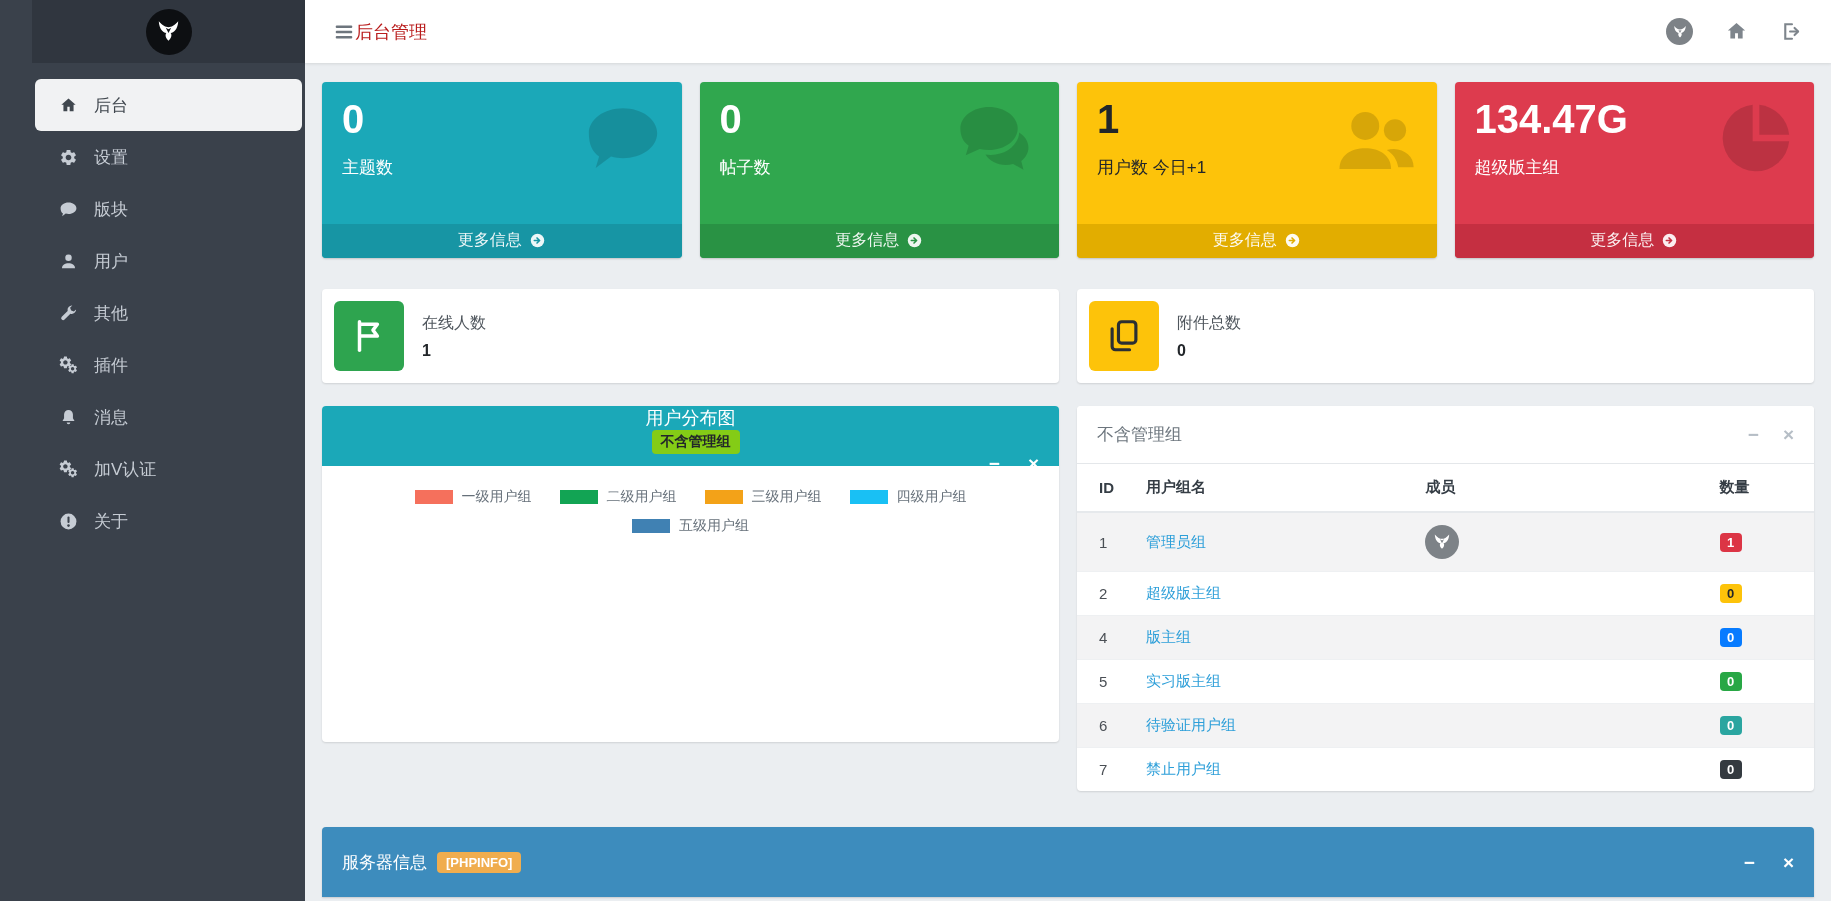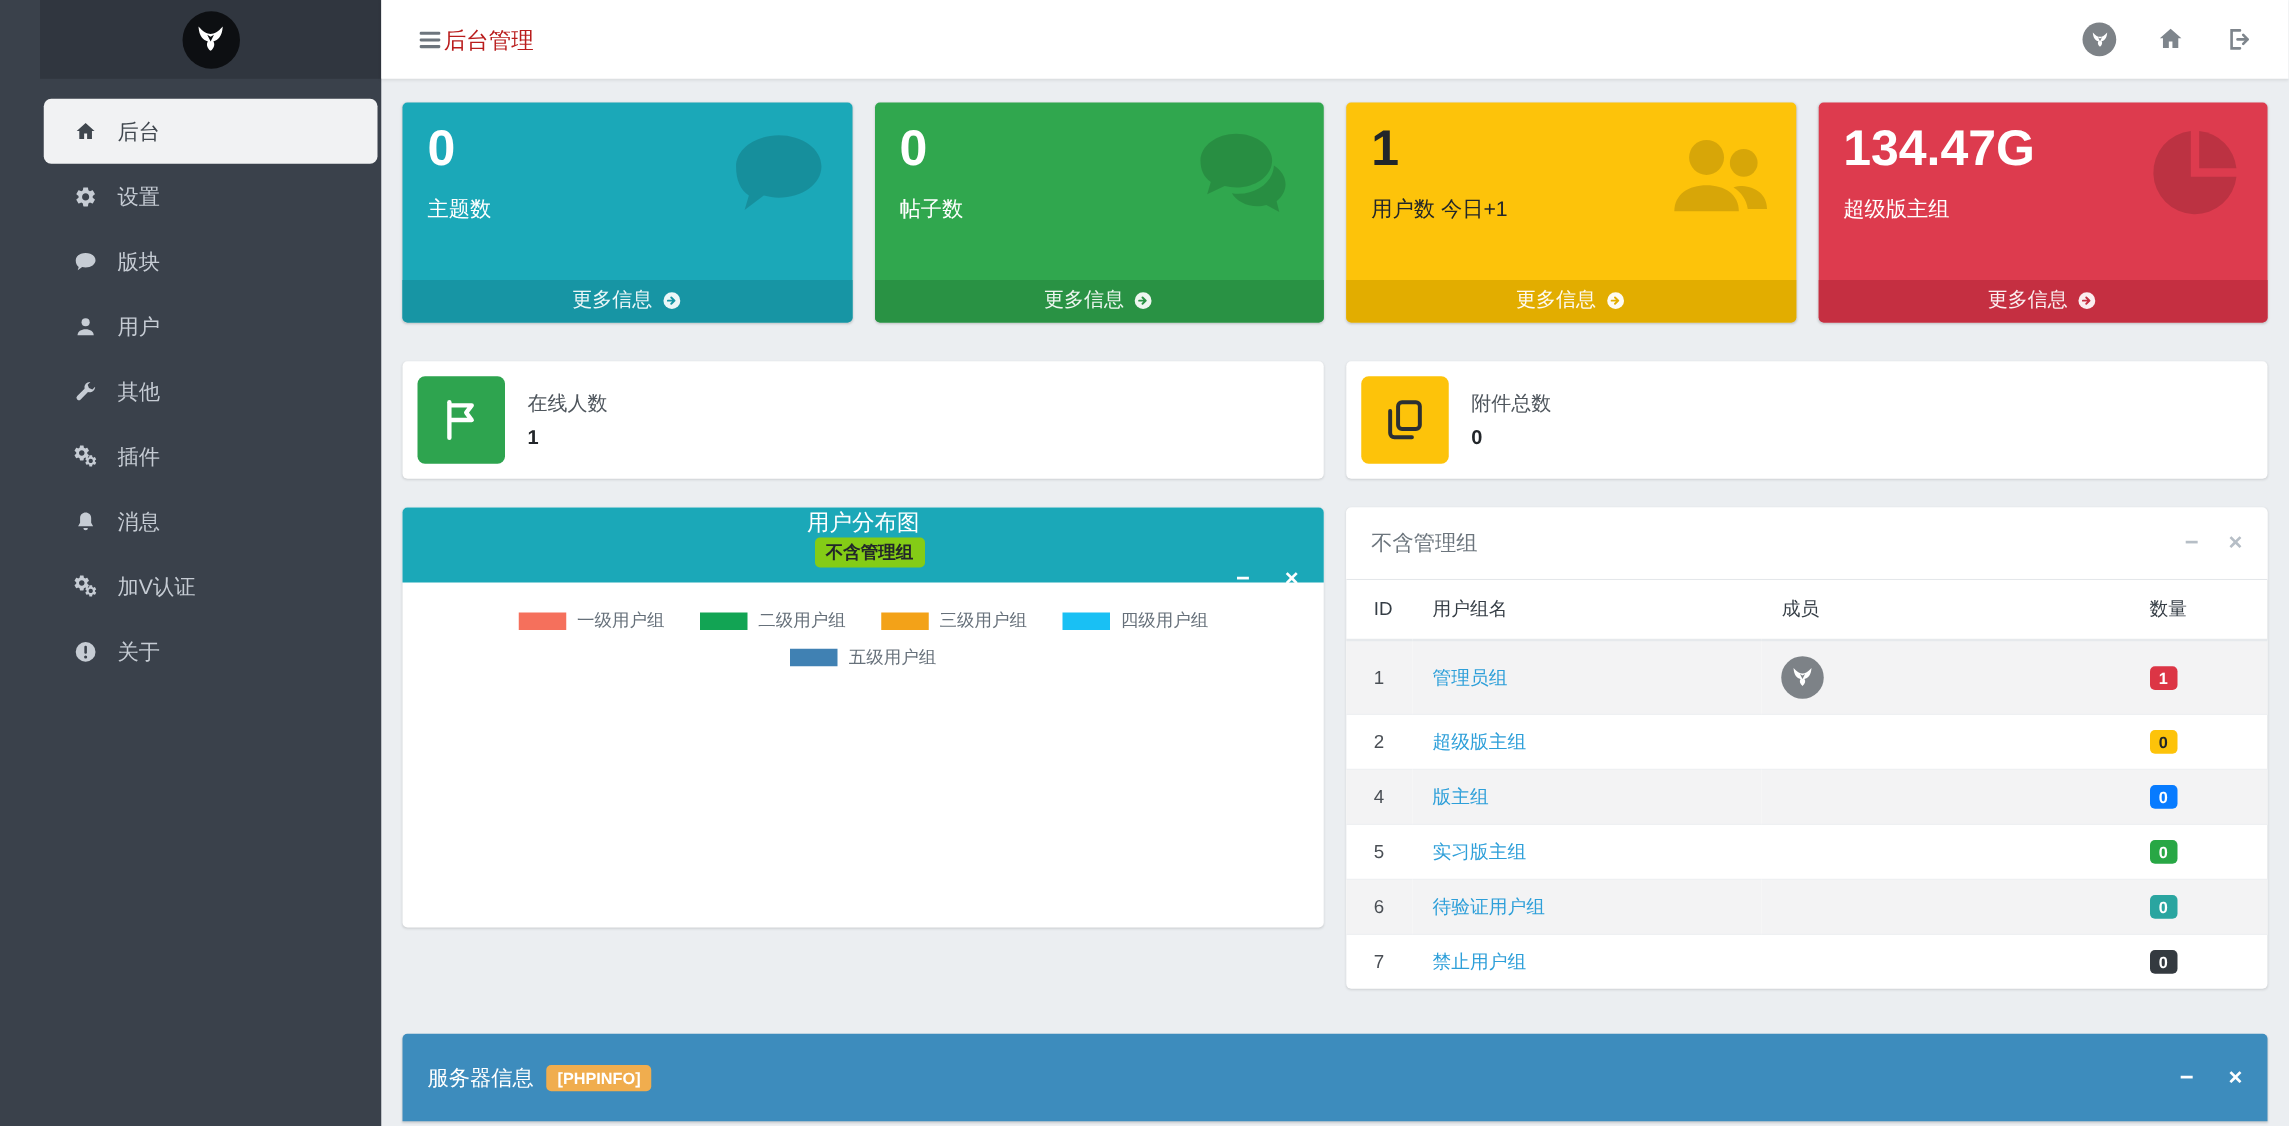--- a/index.html
+++ b/index.html
@@ -69,21 +69,21 @@
   .chart-header .hdr-badge { background:#84cc16; color:#22262a; }
   .chart-body { height:276px; padding-top:22px; }
   .legend-row { display:flex; justify-content:center; gap:28px; margin-bottom:11px; }
   .legend-item { display:flex; align-items:center; gap:9px; font-size:14px; color:#66707a; cursor:pointer; }
   .legend-swatch { width:38px; height:14px; }
 
   .quick-header { background:#fff; color:#6c757d; height:58px; border-bottom:1px solid #e4e7ea; }
   .quick-header .panel-title { font-size:17px; }
   .quick-header .panel-tools { color:#b6bec6; gap:24px; }
   .quick-table { width:100%; border-collapse:collapse; font-size:15px; }
-  .quick-table th { text-align:left; padding:14px 16px; color:#353d45; font-weight:400;
+  .quick-table th { text-align:left; padding:14px 16px; color:#353d45; font-weight:700;
                     border-bottom:2px solid #e6e9ec; }
   .quick-table td { padding:12px 16px; color:#4a4f55; border-top:1px solid #eef0f2; vertical-align:middle; }
   .quick-table th:first-child, .quick-table td:first-child { padding-left:22px; }
   .quick-table tr.striped { background:#f3f3f4; }
   .col-id { width:7%; } .col-name { width:38%; } .col-member { width:40%; } .col-count { width:15%; }
   .group-link { color:#2d9fd9; text-decoration:none; cursor:pointer; }
   .count-badge { display:inline-block; min-width:22px; text-align:center; padding:2px 6px;
                  border-radius:4px; font-weight:700; font-size:13px;
                  background:var(--bbg); color:var(--bfg); }
   .avatar { width:34px; height:34px; border-radius:50%; background:#7d8287; color:#fff;

